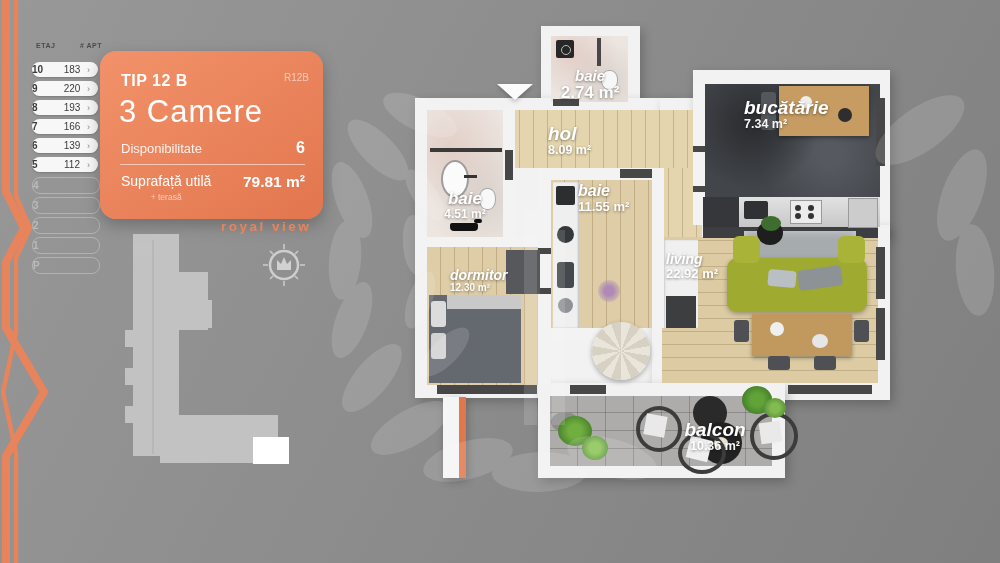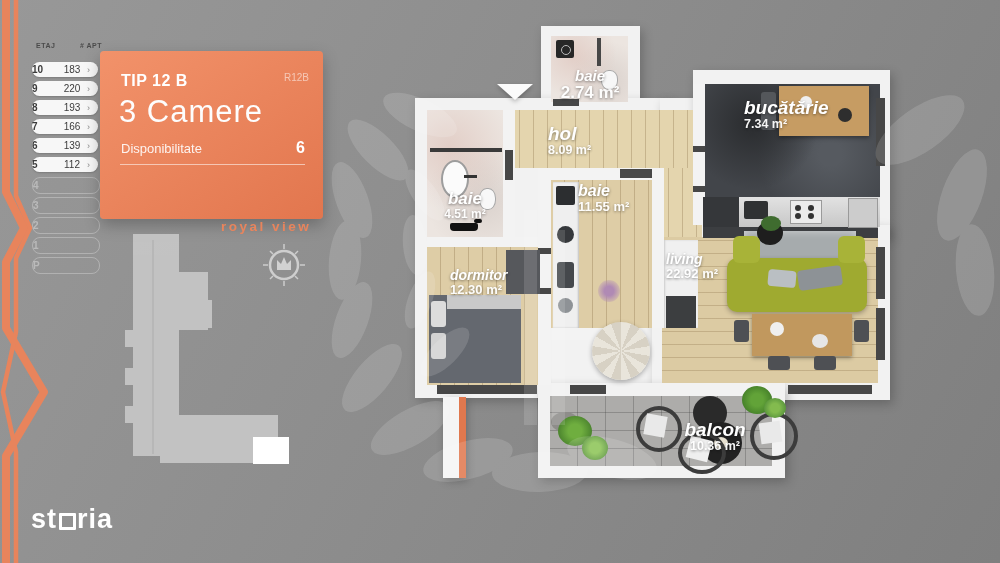--- a/index.html
+++ b/index.html
@@ -13,21 +13,21 @@
   .pill{position:absolute;left:32px;width:66px;height:15px;border-radius:8px;
         background:rgba(252,252,252,.95);display:flex;align-items:center;
         font-size:10px;color:#3b3b3b;box-shadow:0 1px 2px rgba(0,0,0,.18);}
   .pill .n1{width:26px;font-weight:bold;}
   .pill .n2{width:28px;text-align:center;}
   .pill .chev{font-size:9px;color:#8a8a8a;margin-left:1px;}
   .pill.ghost{background:transparent;border:1px solid rgba(255,255,255,.28);
         box-shadow:none;color:rgba(255,255,255,.35);}
   .pill.ghost .n1{font-weight:bold;}
   
-  .card{position:absolute;left:100px;top:51px;width:215px;height:160px;border-radius:4px;
+  .card{position:absolute;left:100px;top:51px;width:215px;height:160px;border-radius:16px;
         background:linear-gradient(145deg,#f2926a,#e2764e);box-shadow:0 6px 16px rgba(0,0,0,.25);
         color:#fff;padding:4px;}
   .card .row1{position:absolute;left:21px;right:14px;top:21px;display:flex;justify-content:space-between;align-items:flex-start;}
   .card .tip{font-size:16px;font-weight:bold;letter-spacing:.5px;}
   .card .code{font-size:10px;color:rgba(255,255,255,.55);}
   .card .camere{position:absolute;left:19px;top:43px;font-size:31px;font-weight:200;letter-spacing:1px;color:#fdfdfd;}
   .card .avail{position:absolute;left:21px;right:18px;top:88px;display:flex;justify-content:space-between;align-items:center;}
   .card .avail .lab{font-size:13px;color:rgba(255,255,255,.9);}
   .card .avail .val{font-size:16px;font-weight:bold;}
   .card .divider{position:absolute;left:20px;right:18px;top:113px;height:1px;background:rgba(255,255,255,.55);}
@@ -132,20 +132,27 @@
     <div class="row1">
       <span class="tip">TIP 12 B</span>
       <span class="code">R12B</span>
     </div>
     <div class="camere">3 Camere</div>
     <div class="avail">
       <span class="lab">Disponibilitate</span>
       <span class="val">6</span>
     </div>
     <div class="divider"></div>
+    <div class="arear">
+      <span>
+        <span class="lab">Suprafață utilă</span>
+        <span class="sub">+ terasă</span>
+      </span>
+      <span class="val">79.81 m²</span>
+    </div>
   </div>
 
   <div class="royal">royal view</div>
   <svg class="overlay" style="left:252px;top:236px" width="60" height="58" viewBox="0 0 60 58">
     <circle cx="32" cy="29" r="14" fill="none" stroke="rgba(240,240,240,.65)" stroke-width="2.5"></circle>
     <path d="M25,34 L25,24 L29,28 L32,21 L35,28 L39,24 L39,34 Z" fill="rgba(225,225,225,.8)"></path>
     <g stroke="rgba(255,255,255,.55)" stroke-width="1.5">
       <line x1="32" y1="8" x2="32" y2="13"></line>
         <line x1="32" y1="45" x2="32" y2="50"></line>
       <line x1="11" y1="29" x2="16" y2="29"></line>
@@ -309,21 +316,21 @@
     <div class="rlabel" style="left:427px;top:190px;width:76px;text-align:center">
       <div class="rname" style="font-size:17px">baie</div>
       <div class="rarea" style="font-size:12px">4.51 m²</div>
     </div>
     <div class="rlabel" style="left:578px;top:183px">
       <div class="rname" style="font-size:16px">baie</div>
       <div class="rarea" style="font-size:13px">11.55 m²</div>
     </div>
     <div class="rlabel" style="left:450px;top:268px">
       <div class="rname" style="font-size:14px">dormitor</div>
-      <div class="rarea" style="font-size:13px">12.30 m²</div>
+      <div class="rarea" style="font-size:10px">12.30 m²</div>
     </div>
     <div class="rlabel" style="left:666px;top:252px">
       <div class="rname" style="font-size:14px">living</div>
       <div class="rarea" style="font-size:13px">22.92 m²</div>
     </div>
     <div class="rlabel" style="left:660px;top:420px;width:110px;text-align:center">
       <div class="rname" style="font-size:19px">balcon</div>
       <div class="rarea" style="font-size:12.5px">10.36 m²</div>
     </div>
   </div>
@@ -345,19 +352,14 @@
       <ellipse cx="420" cy="300" rx="30" ry="12" transform="rotate(110 420 300)"></ellipse>
       <ellipse cx="445" cy="352" rx="32" ry="13" transform="rotate(135 445 352)"></ellipse>
       <rect x="524" y="210" width="13" height="215"></rect>
       <rect x="552" y="230" width="13" height="195"></rect>
       <ellipse cx="920" cy="130" rx="52" ry="22" transform="rotate(-35 920 130)"></ellipse>
       <ellipse cx="962" cy="195" rx="48" ry="20" transform="rotate(-70 962 195)"></ellipse>
       <ellipse cx="975" cy="270" rx="46" ry="19" transform="rotate(-95 975 270)"></ellipse>
     </g>
   </svg>
 
-  <div class="storia">
-    <span>st</span>
-      <span class="sq"></span>
-      <span>ria</span>
-  </div>
 
 </div>
 
 </body></html>

